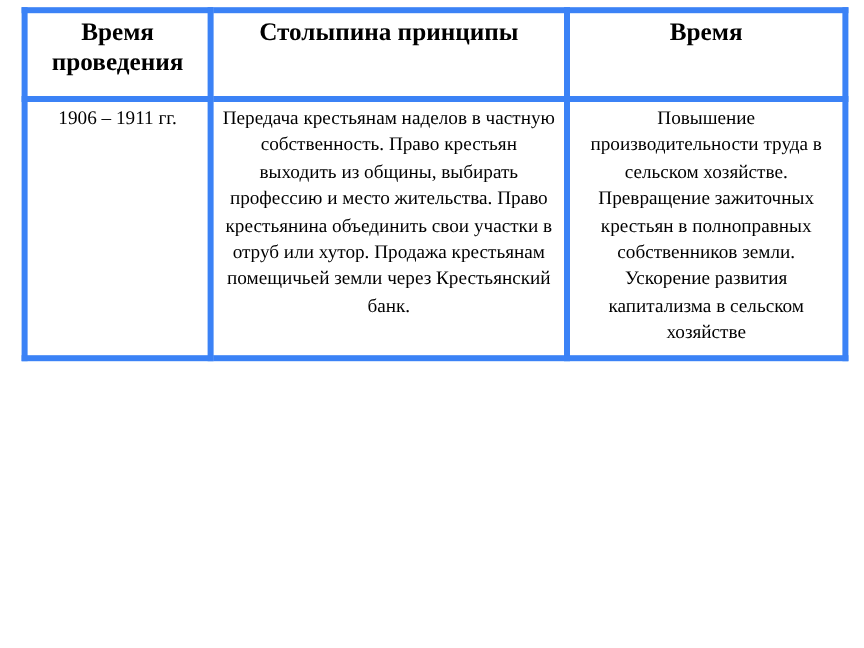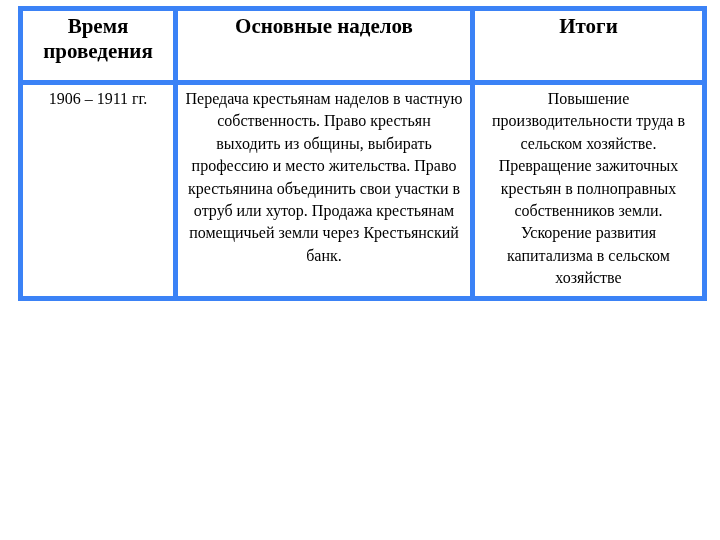--- a/index.html
+++ b/index.html
@@ -58,22 +58,22 @@
 
   <table class="reform">
     <colgroup>
       <col class="c1">
       <col class="c2">
       <col class="c3">
     </colgroup>
     <thead>
       <tr>
         <th>Время проведения</th>
-        <th>Основные наделов</th>
-        <th>Итоги</th>
+        <th>Столыпина принципы</th>
+        <th>Время</th>
       </tr>
     </thead>
     <tbody>
       <tr>
         <td>1906 – 1911 гг.</td>
         <td>Передача крестьянам наделов в частную собственность. Право крестьян выходить из общины, выбирать профессию и место жительства. Право крестьянина объединить свои участки в отруб или хутор. Продажа крестьянам помещичьей земли через Крестьянский банк.</td>
         <td>Повышение производительности труда в сельском хозяйстве. Превращение зажиточных крестьян в полноправных собственников земли. Ускорение развития капитализма в сельском хозяйстве</td>
       </tr>
     </tbody>
   </table>

